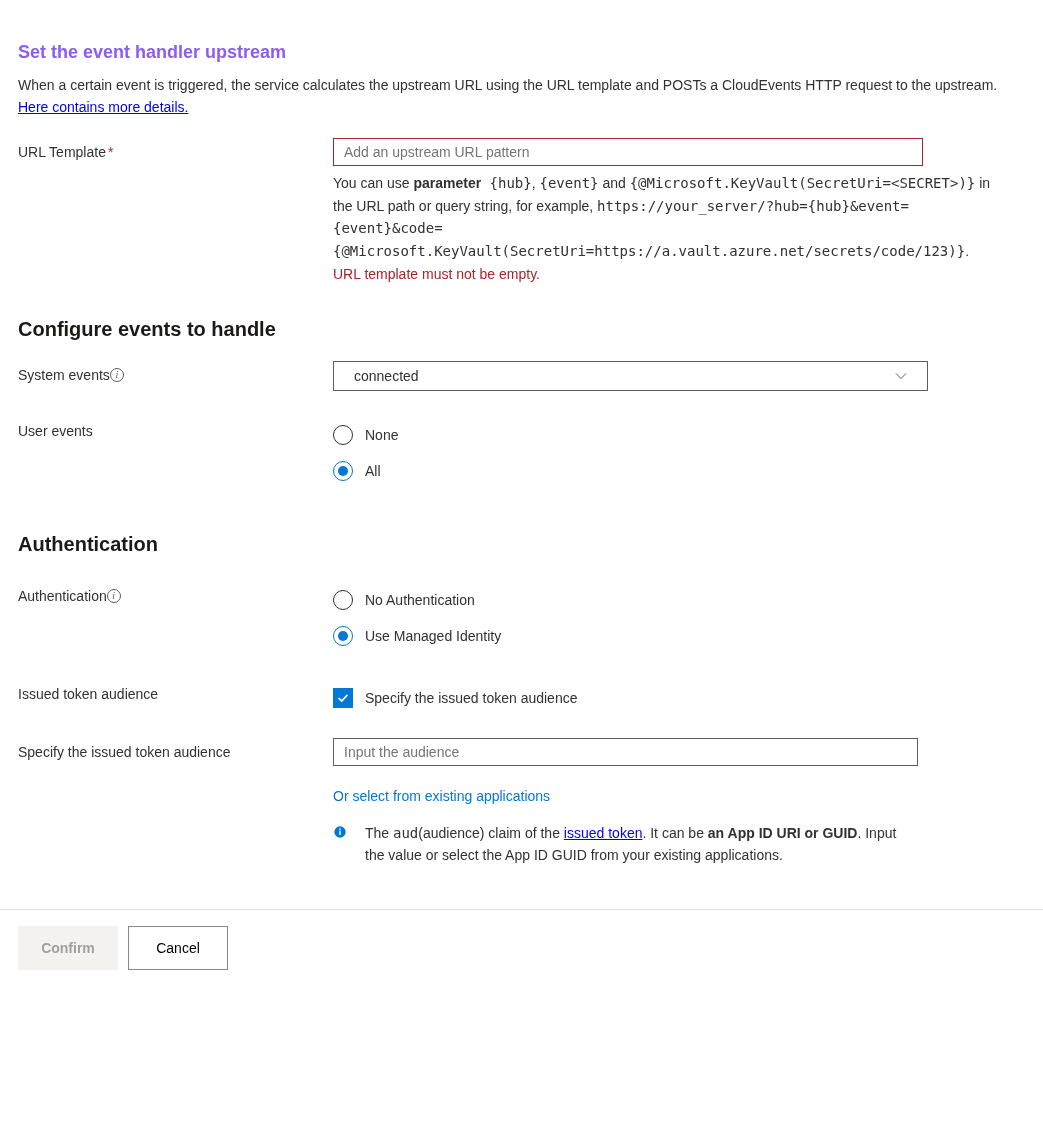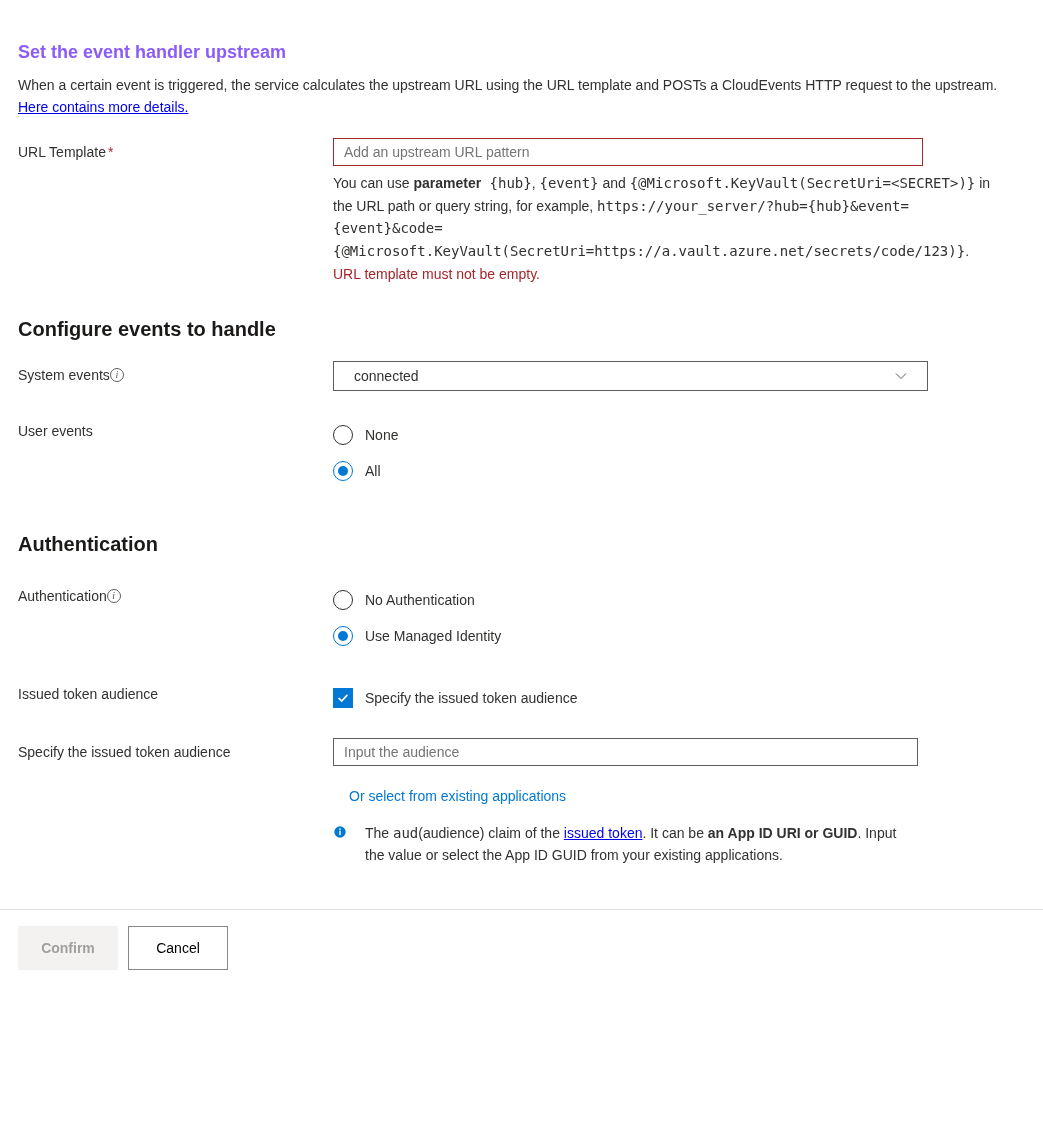--- a/index.html
+++ b/index.html
@@ -143,21 +143,21 @@
     width: 585px;
     height: 28px;
     border: 1px solid #605e5c;
     padding: 3px 10px;
     font-size: 14px;
     font-family: inherit;
   }
   .link-line {
     color: #0078d4;
     font-size: 14px;
-    margin: 22px 0 18px 16px;
+    margin: 22px 0 18px 0;
     cursor: pointer;
   }
   .info-box {
     display: flex;
     gap: 18px;
     max-width: 580px;
     margin-top: 6px;
   }
   .info-badge {
     width: 14px;

